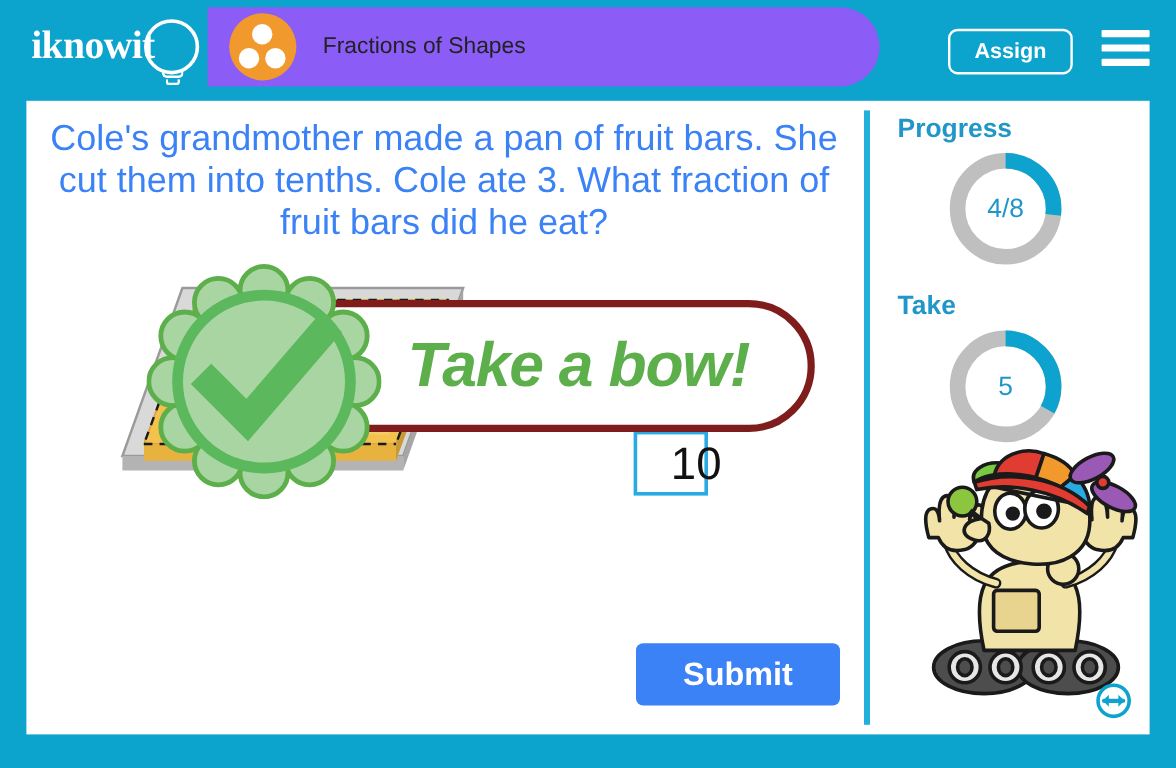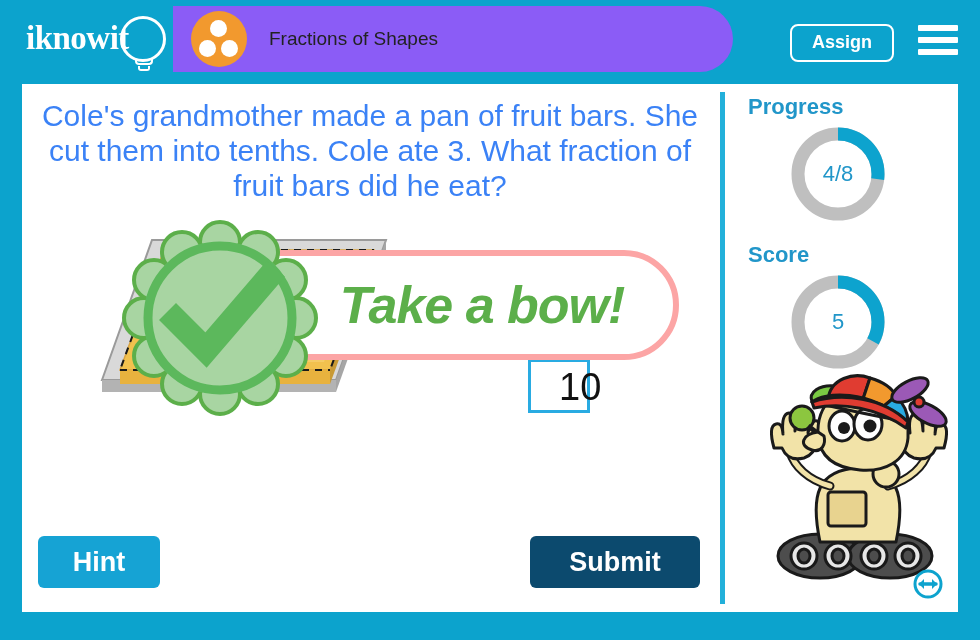--- a/index.html
+++ b/index.html
@@ -199,21 +199,21 @@
     position: absolute;
     left: 100px; top: 136px;
     width: 560px; height: 190px;
     pointer-events: none;
   }
   #feedback-pill {
     position: absolute;
     left: 125px; top: 30px;
     width: 432px; height: 110px;
     background: #ffffff;
-    border: 6px solid #fca5a5;
+    border: 6px solid #7f1d1d;
     border-radius: 14px 58px 58px 14px;
     display: flex;
     align-items: center;
     justify-content: center;
   }
   #feedback-text {
     font-size: 52px;
     font-style: italic;
     font-weight: bold;
     color: #5CAF4A;
@@ -287,21 +287,21 @@
     font-family: "Liberation Sans", sans-serif;
   }
   #hint-btn {
     left: 16px; top: 452px;
     width: 122px; height: 52px;
     background: #16A3D4;
   }
   #submit-btn {
     left: 508px; top: 452px;
     width: 170px; height: 52px;
-    background: #0c4a6e;
+    background: #3b82f6;
   }
 </style>
 </head>
 <body>
 
 <div id="app">
 
   <div id="header">
 
     <div id="logo">
@@ -400,21 +400,21 @@
 
     <div class="stat-label" id="progress-label">Progress</div>
     <div class="ring-wrap" id="progress-ring-wrap">
       <svg viewBox="0 0 100 100" width="100" height="100">
         <circle cx="50" cy="50" r="40" fill="none" stroke="#BFBFBF" stroke-width="13"></circle>
         <circle id="progress-arc" cx="50" cy="50" r="40" fill="none" stroke="#0DA3CE" stroke-width="13" transform="rotate(-90 50 50)" stroke-dasharray="67.85840131753953 183.46901096964393"></circle>
       </svg>
       <div class="ring-value">4/8</div>
     </div>
 
-    <div class="stat-label" id="score-label">Score</div>
+    <div class="stat-label" id="score-label">Take</div>
     <div class="ring-wrap" id="score-ring-wrap">
       <svg viewBox="0 0 100 100" width="100" height="100">
         <circle cx="50" cy="50" r="40" fill="none" stroke="#BFBFBF" stroke-width="13"></circle>
         <circle id="score-arc" cx="50" cy="50" r="40" fill="none" stroke="#0DA3CE" stroke-width="13" transform="rotate(-90 50 50)" stroke-dasharray="82.93804605477054 168.3893662324129"></circle>
       </svg>
       <div class="ring-value">5</div>
     </div>
 
     <svg id="mascot" viewBox="0 0 200 215">
       <g stroke="#1a1a1a" stroke-width="3" stroke-linejoin="round">
@@ -475,17 +475,16 @@
       </g>
     </svg>
 
     <svg id="resize-icon" viewBox="0 0 32 32">
       <circle cx="16" cy="16" r="13" fill="#ffffff" stroke="#0DA3CE" stroke-width="3"></circle>
       <path d="M8 16 L24 16" stroke="#0DA3CE" stroke-width="3.5" stroke-linecap="round"></path>
       <path d="M12 11 L7 16 L12 21 Z" fill="#0DA3CE"></path>
       <path d="M20 11 L25 16 L20 21 Z" fill="#0DA3CE"></path>
     </svg>
 
-    <button class="action-btn" id="hint-btn">Hint</button>
     <button class="action-btn" id="submit-btn">Submit</button>
 
   </div>
 </div>
 
 </body></html>

